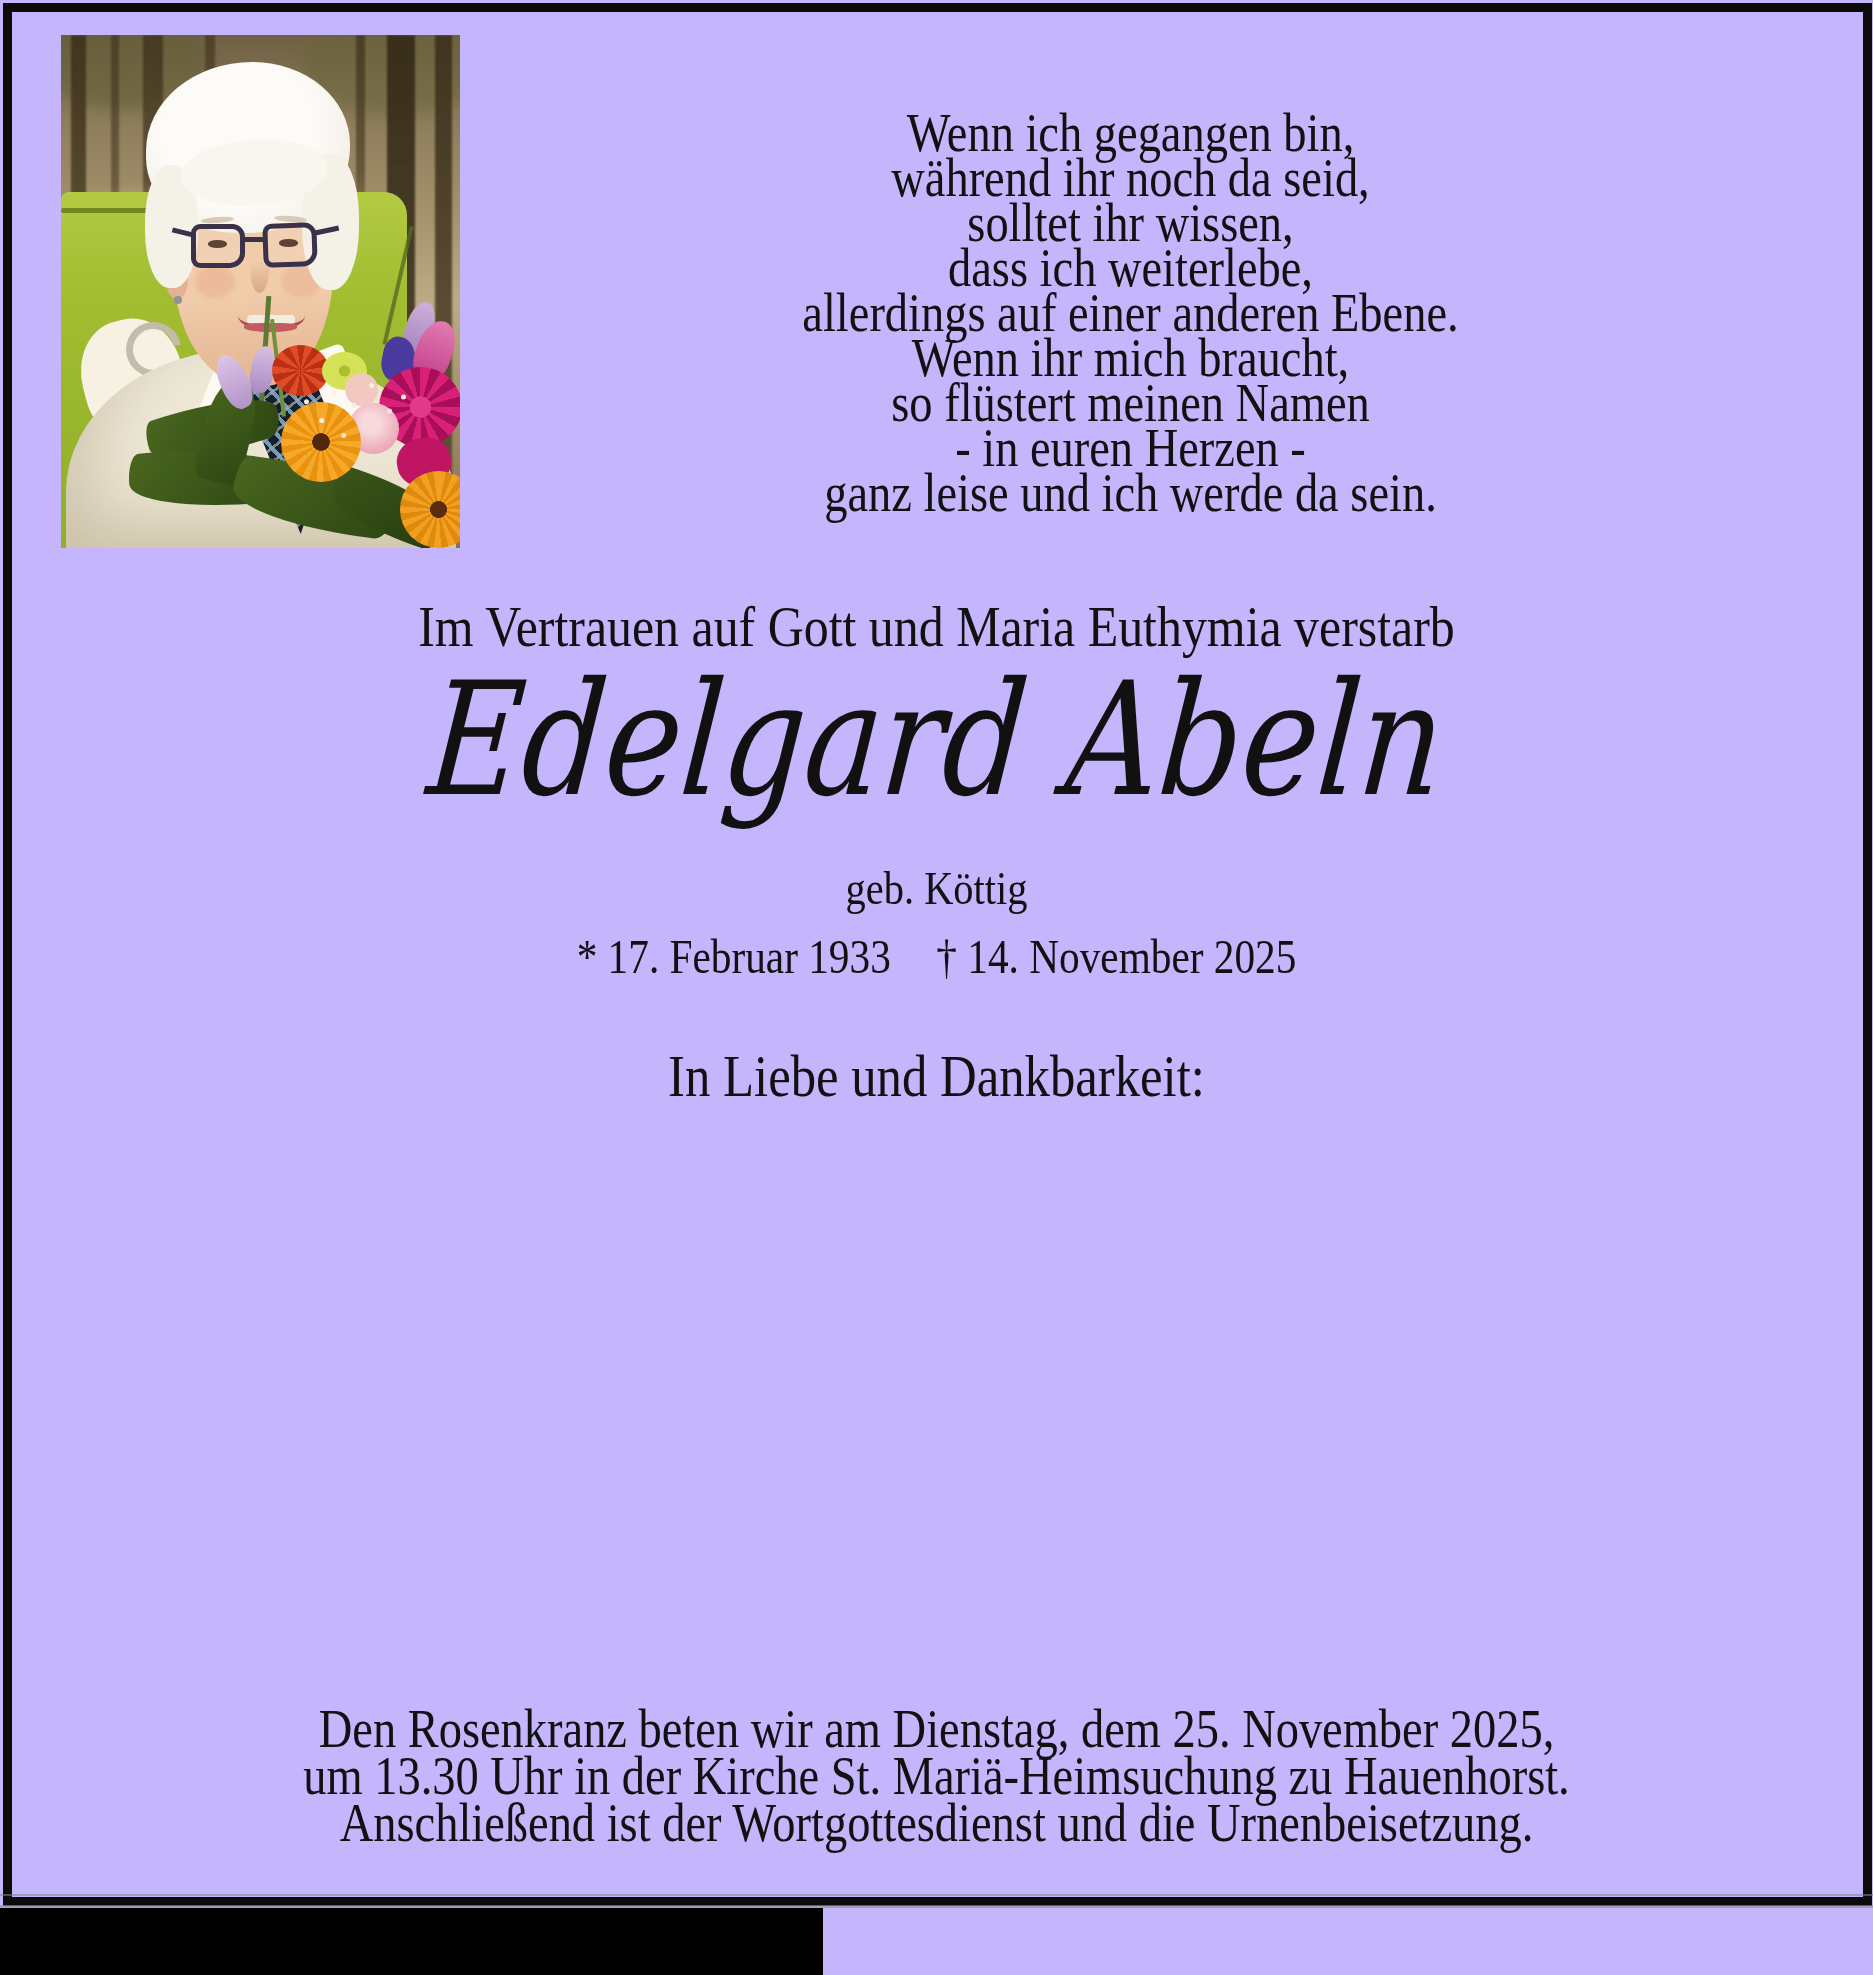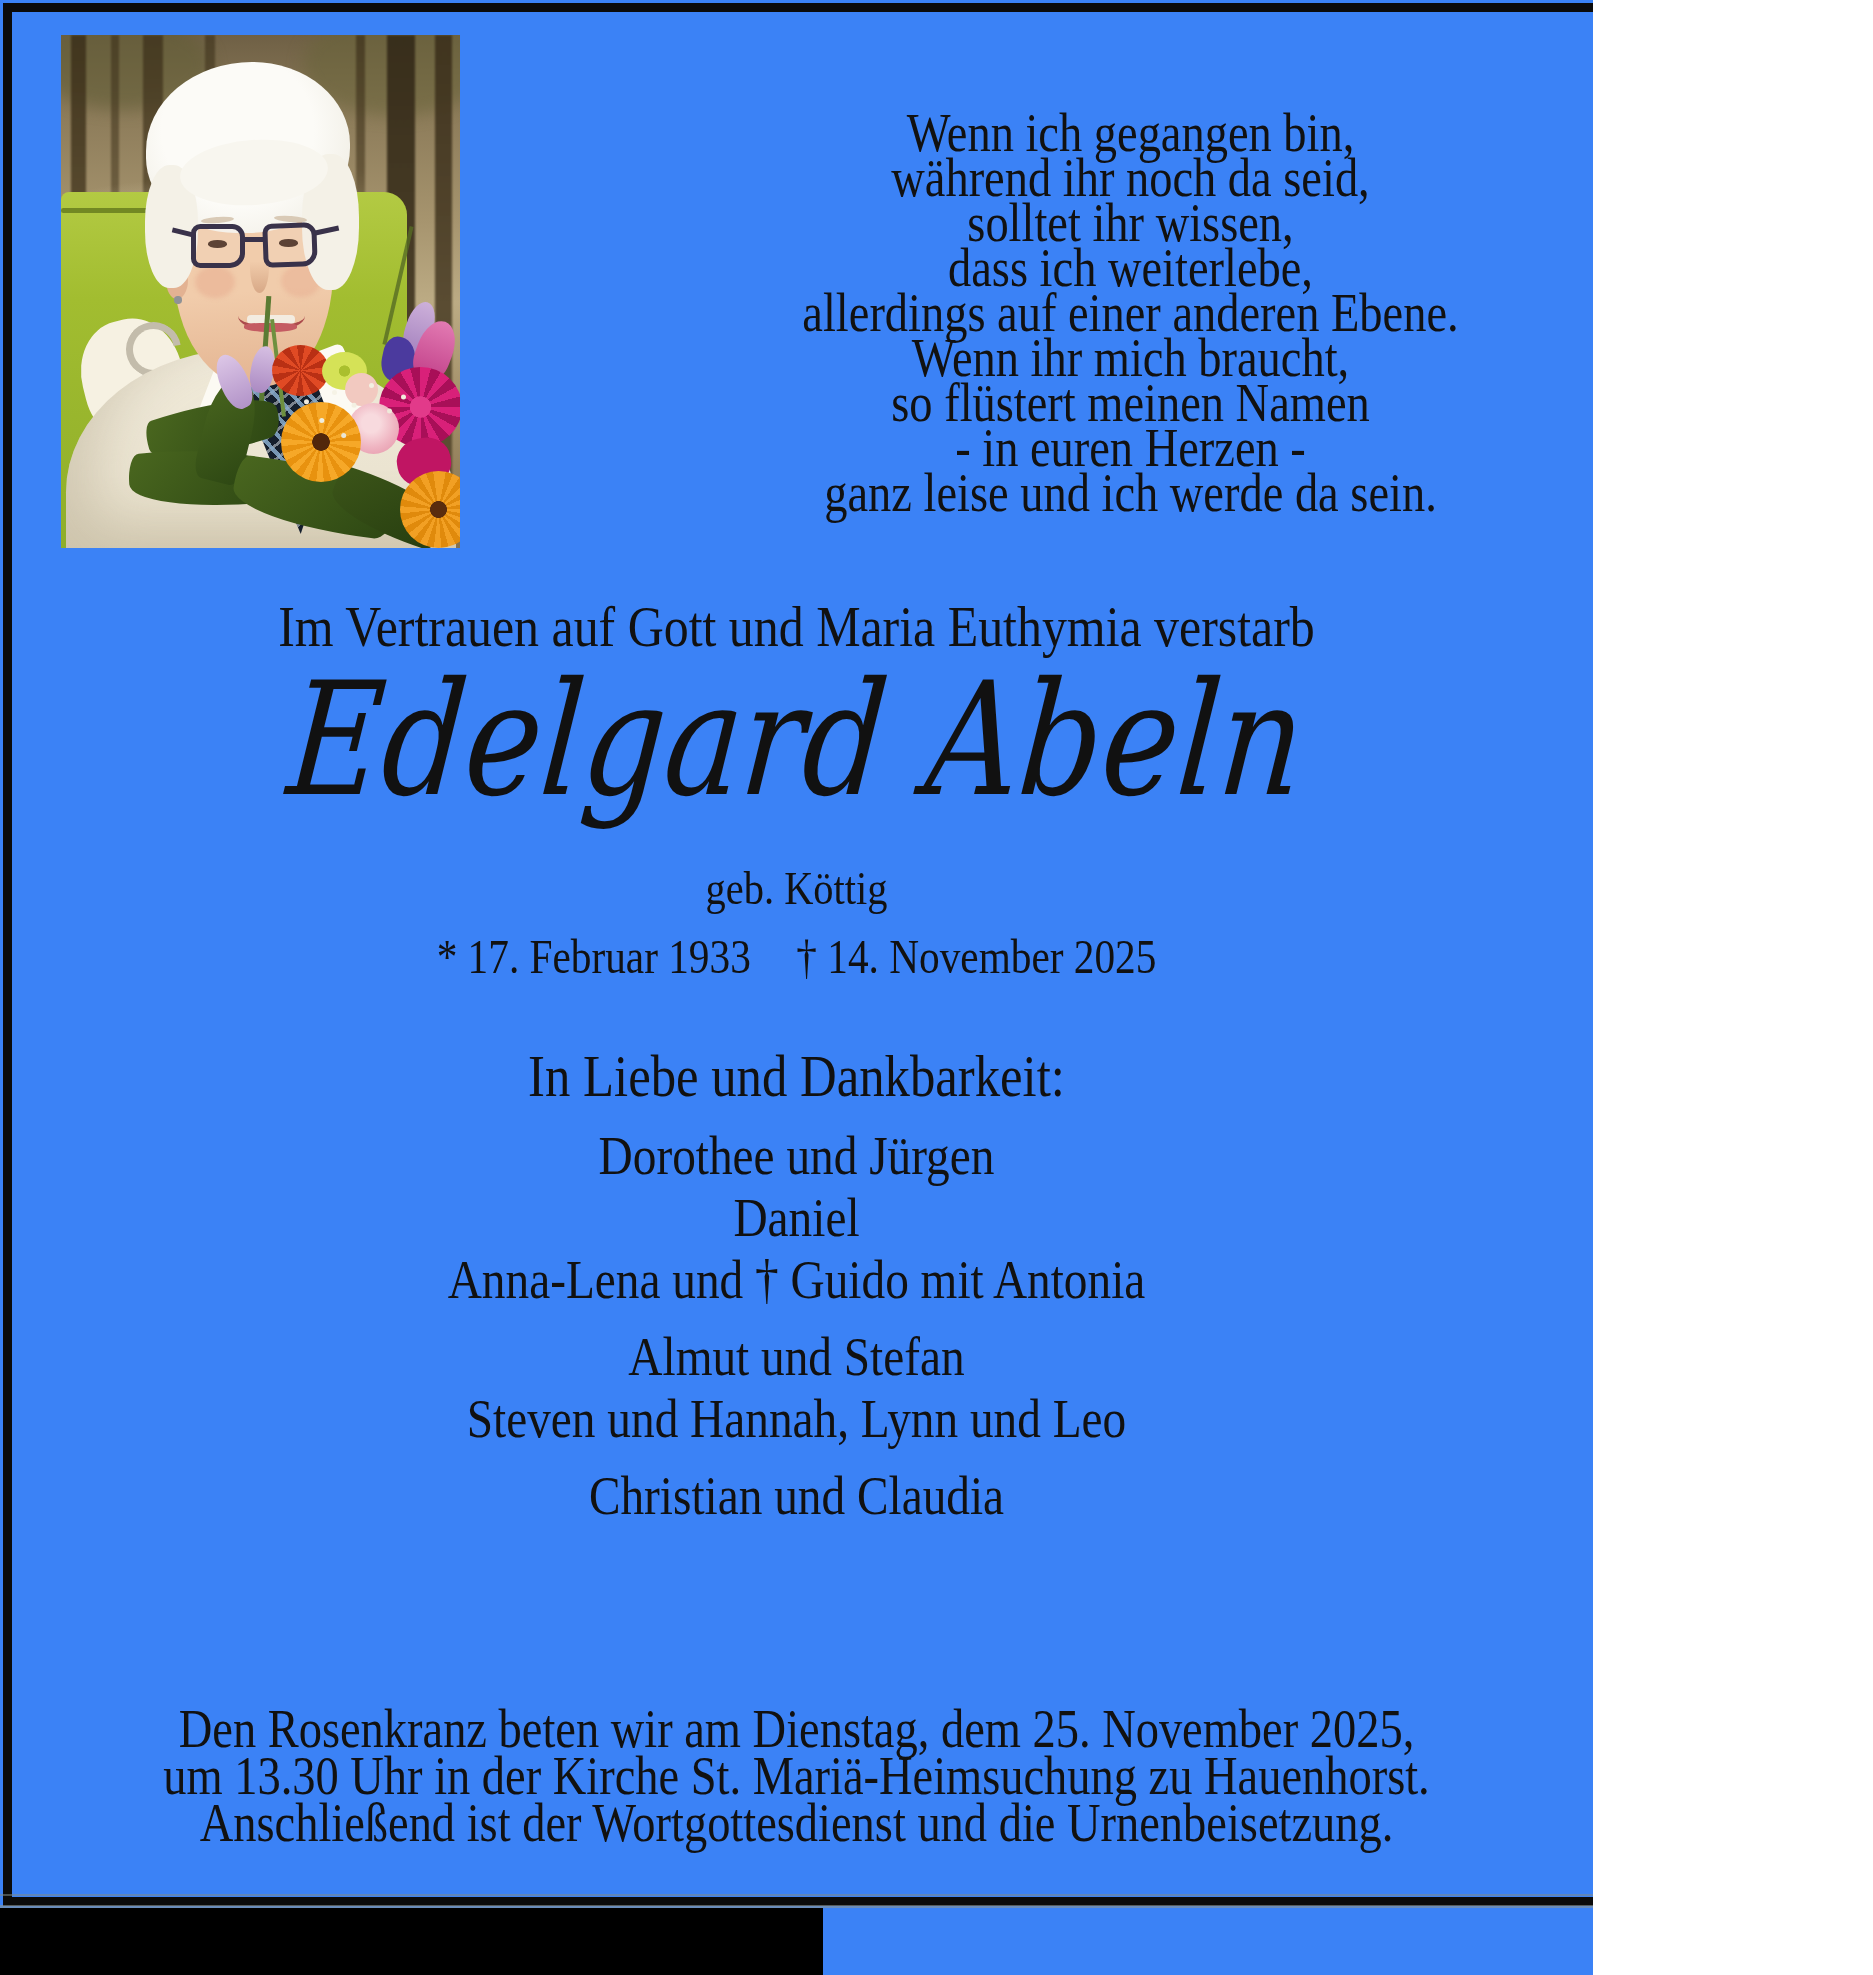--- a/index.html
+++ b/index.html
@@ -1,16 +1,16 @@
 <!DOCTYPE html>
 <html style="font-size:9.2px"><head>
 <meta charset="utf-8">
 <style>
   html,body{margin:0;padding:0;background:#ffffff;}
-  #page{position:relative;width:1593px;height:1975px;background:#3b82f6;overflow:hidden;
+  #page{position:relative;width:1873px;height:1975px;background:#c4b5fd;overflow:hidden;
         font-family:"Liberation Serif","DejaVu Serif",serif;color:#111111;}
   
   #frame{position:absolute;left:2.9px;top:2.9px;width:1869px;height:1903px;
          border:9.2px solid #0b0b0b;box-sizing:border-box;background:transparent;}
   #frame-shadow{position:absolute;left:0px;top:1894px;width:1873px;height:2.3px;background:#7d8a8a;opacity:.55;}
   #frame-shadow2{position:absolute;left:0px;top:1905px;width:1873px;height:2.9px;background:#8a9594;opacity:.6;}
   #redaction{position:absolute;left:0px;top:1908px;width:823px;height:67px;background:#000000;}
   
   .line,.block{position:absolute;left:12px;right:12px;text-align:center;white-space:nowrap;}
   .cond{transform:scaleX(0.86);transform-origin:50% 50%;}
@@ -228,28 +228,20 @@
   <div id="name" class="line">Edelgard Abeln</div>
 
   <div id="maiden" class="line cond">geb. Köttig</div>
 
   <div id="dates" class="line cond">
     <span>* 17. Februar 1933</span><span class="gap"></span><span>† 14. November 2025</span>
   </div>
 
   <div id="liebe" class="line cond">In Liebe und Dankbarkeit:</div>
 
-  <div id="mourners">
-    <div class="m">Dorothee und Jürgen</div>
-    <div class="m">Daniel</div>
-    <div class="m">Anna-Lena und † Guido mit Antonia</div>
-    <div class="m">Almut und Stefan</div>
-    <div class="m">Steven und Hannah, Lynn und Leo</div>
-    <div class="m">Christian und Claudia</div>
-  </div>
 
 
   <div id="service">
     <div>Den Rosenkranz beten wir am Dienstag, dem 25. November 2025,</div>
     <div>um 13.30 Uhr in der Kirche St. Mariä-Heimsuchung zu Hauenhorst.</div>
     <div>Anschließend ist der Wortgottesdienst und die Urnenbeisetzung.</div>
   </div>
 
   <div id="redaction"></div>
 

